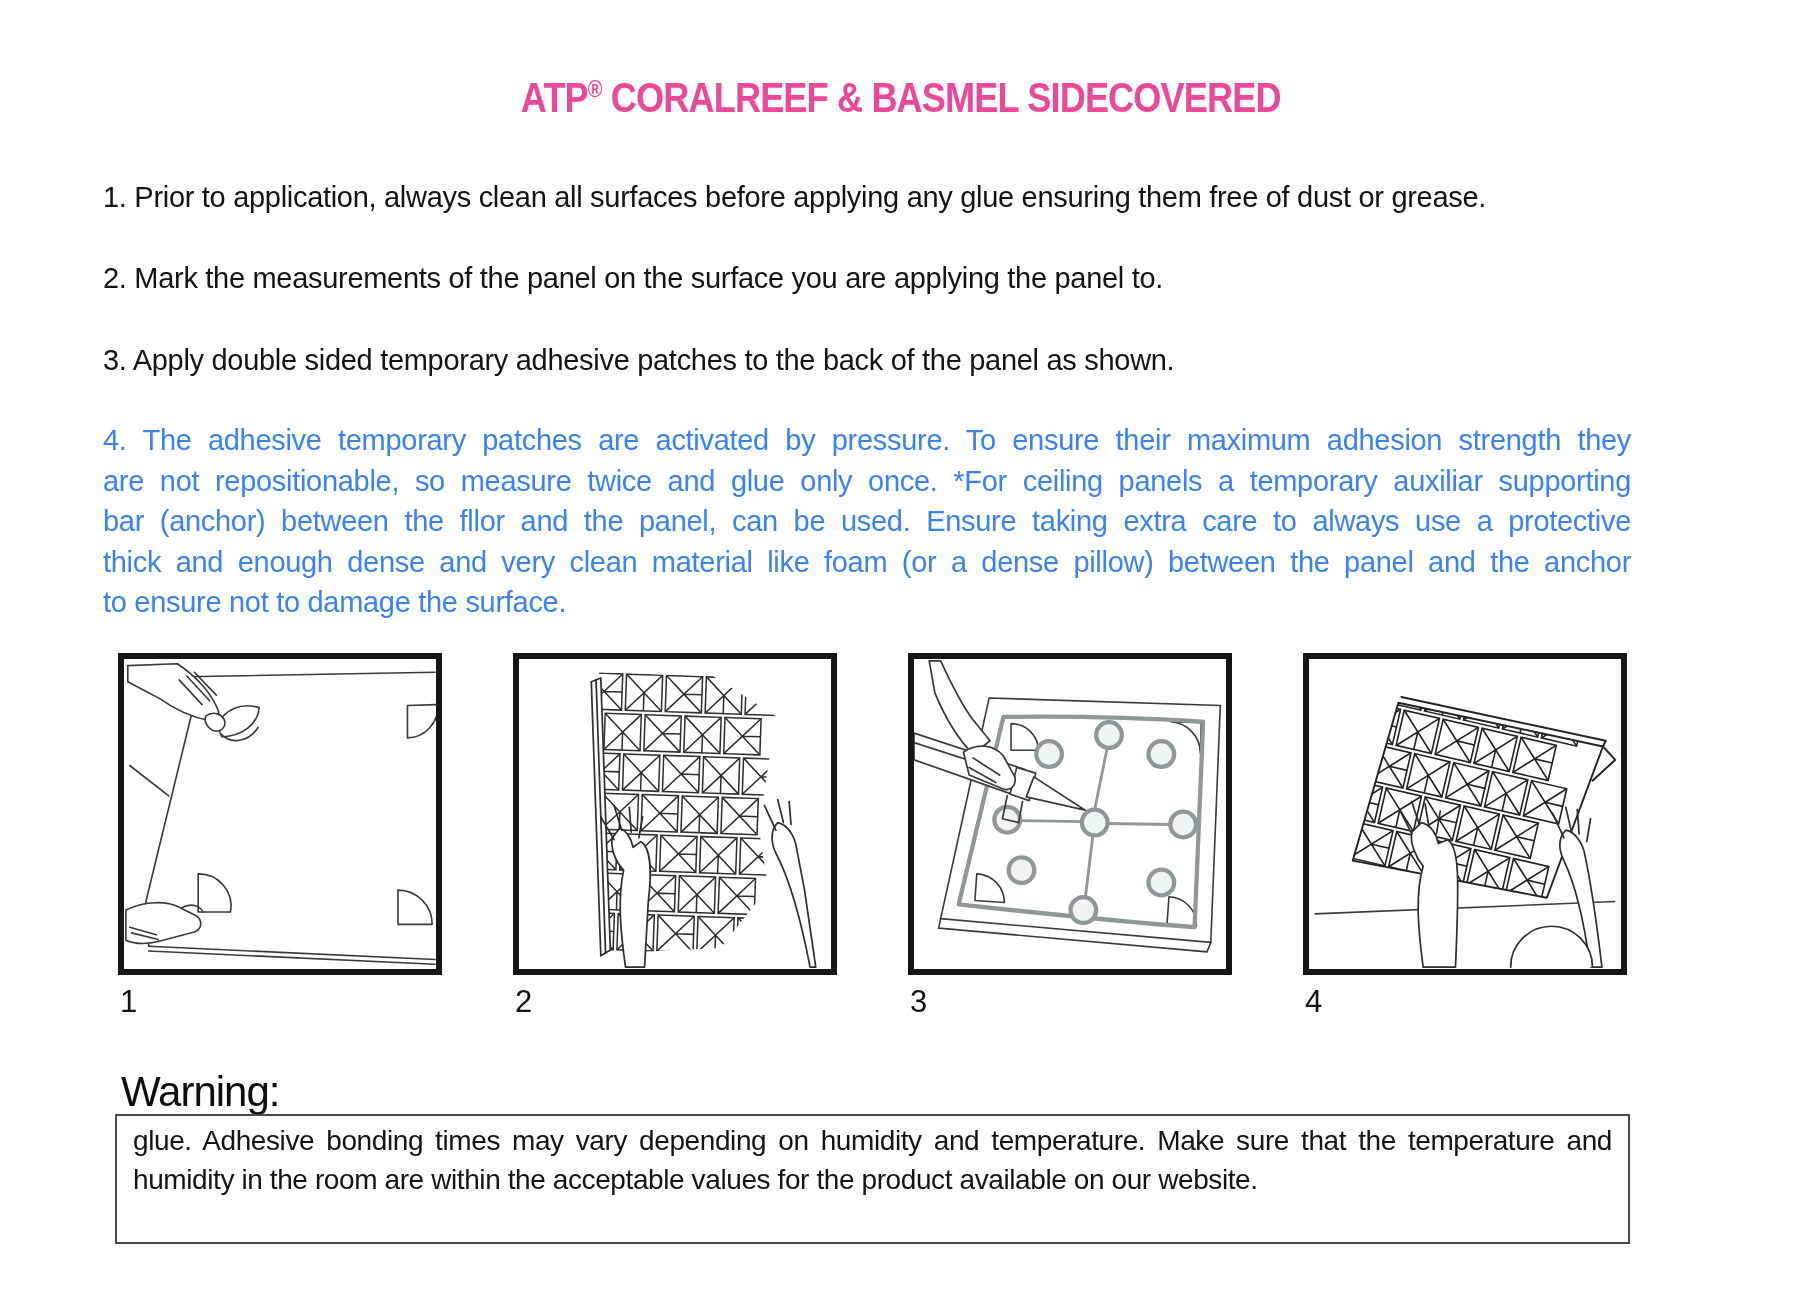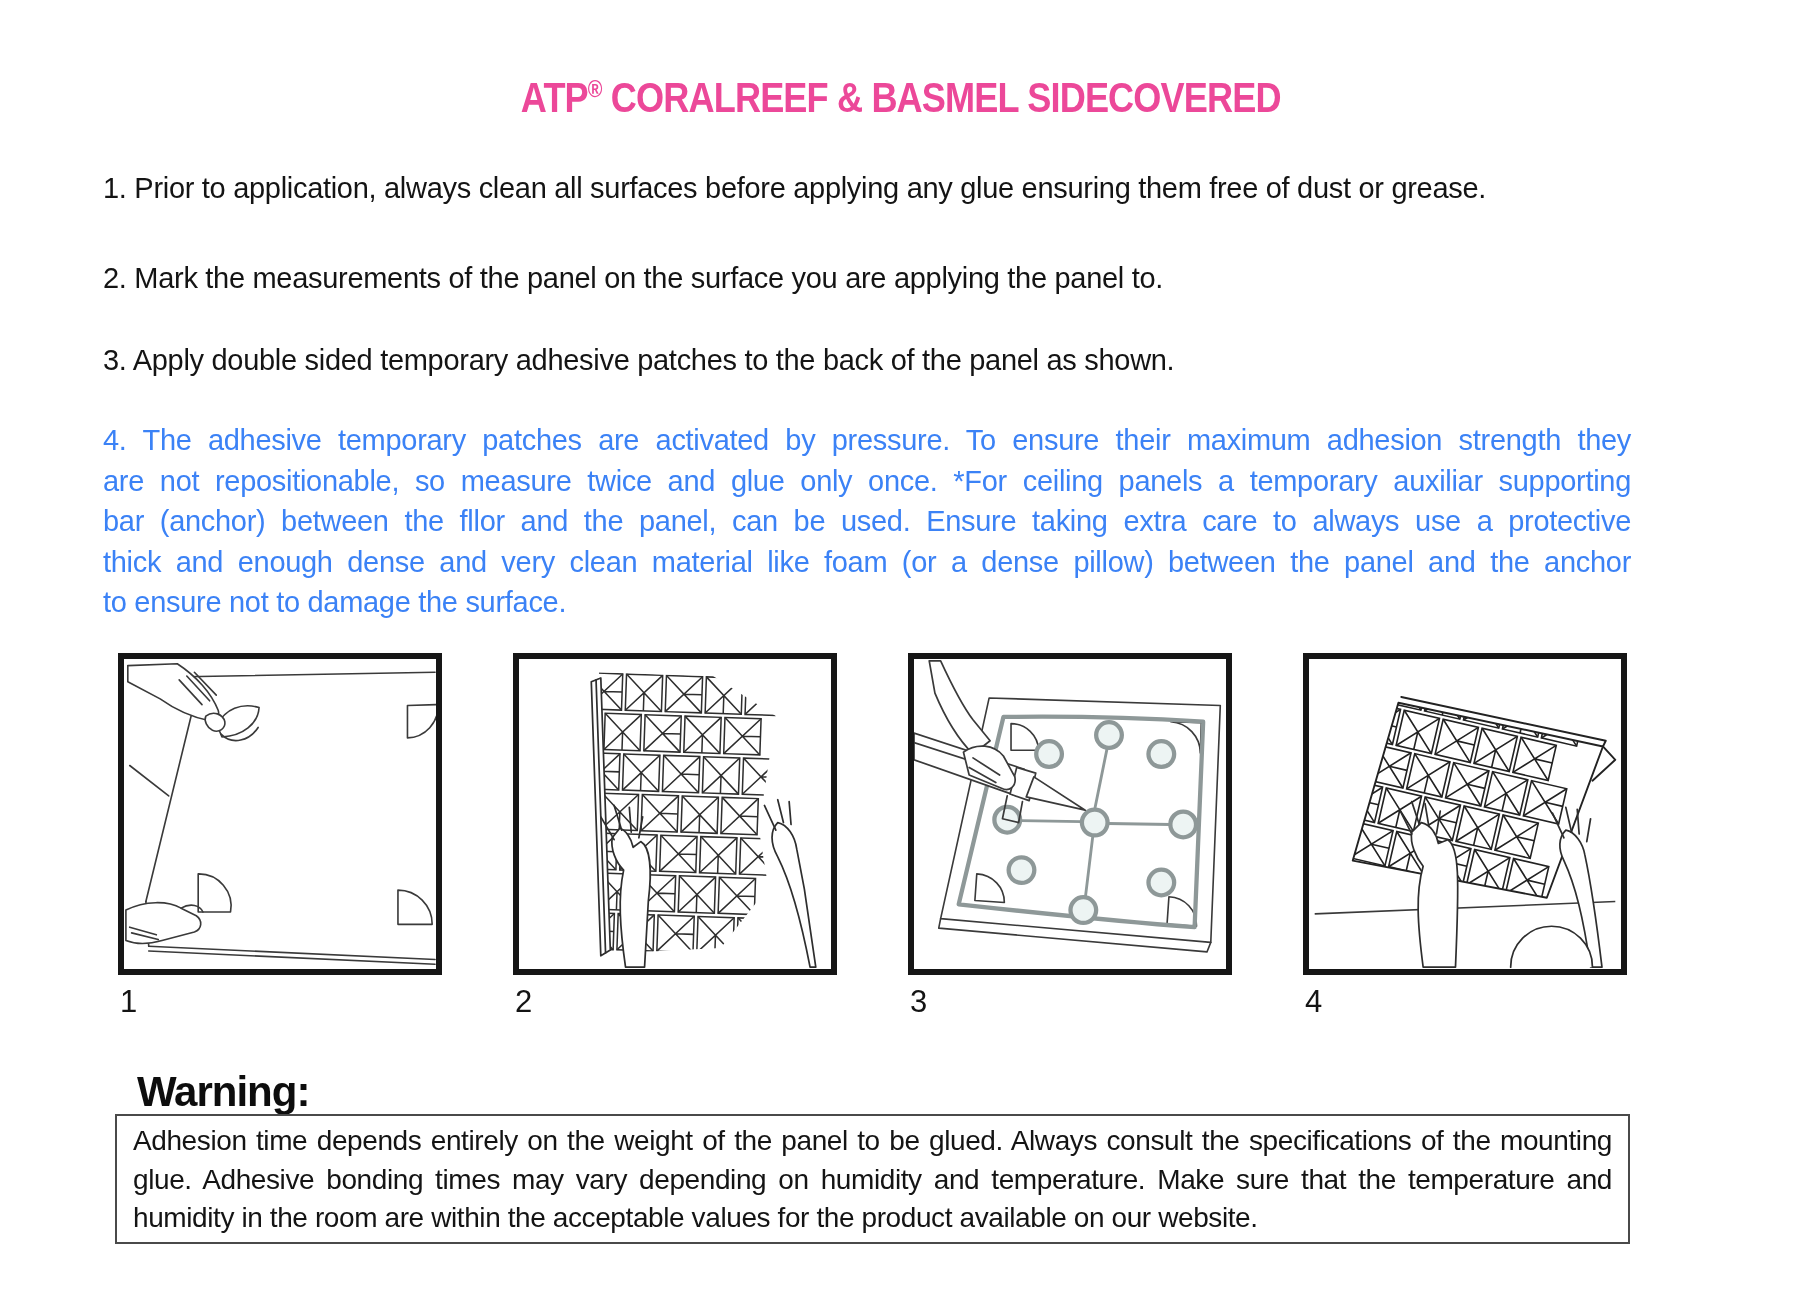--- a/index.html
+++ b/index.html
@@ -28,42 +28,42 @@
   .figure-box{
     width:312px; height:310px; border:6px solid #161616; background:#fff;
     overflow:hidden;
   }
   .figure-box svg{display:block; width:312px; height:310px;}
   .figure-num{
     margin-top:9px; margin-left:2px; font-size:31px; color:#141414; letter-spacing:-0.5px;
   }
   .warning-heading{
     position:absolute; top:1068px; left:121px;
-    font-size:42px; font-weight:700; letter-spacing:-1px; color:#0d0d0d;margin-left:16px;
+    font-size:42px; font-weight:400; letter-spacing:-1px; color:#0d0d0d;
   }
   .warning-box{
     position:absolute; top:1114px; left:115px; width:1479px; height:106px;
     border:2px solid #4a4a4a; background:#fff; padding:9px 16px 11px 16px;
   }
   .warning-box .wline{
     font-size:28px; letter-spacing:-0.4px; color:#141414; height:38.5px;
     text-align:justify; text-align-last:justify;
   }
   .warning-box .wline.last{text-align:right; text-align-last:left;}
 </style>
 </head>
 <body>
 
 <div class="page">
 
   <div class="title">
     <span class="inner"><span>ATP</span><sup>®</sup><span> CORALREEF &amp; BASMEL SIDECOVERED</span></span>
   </div>
 
-  <div class="step" style="top:172px">1. Prior to application, always clean all surfaces before applying any glue ensuring them free of dust or grease.</div>
+  <div class="step" style="top:181px">1. Prior to application, always clean all surfaces before applying any glue ensuring them free of dust or grease.</div>
   <div class="step" style="top:262px">2. Mark the measurements of the panel on the surface you are applying the panel to.</div>
   <div class="step" style="top:344px">3. Apply double sided temporary adhesive patches to the back of the panel as shown.</div>
 
   <div class="para" style="top:424px">
     <div class="pline">4. The adhesive temporary patches are activated by pressure.  To ensure their maximum adhesion strength they</div>
     <div class="pline">are not repositionable, so measure twice and glue only once. *For ceiling panels a temporary auxiliar supporting</div>
     <div class="pline">bar (anchor) between the fllor and the panel, can be used. Ensure taking extra care to always use a protective</div>
     <div class="pline">thick and enough dense and very clean material like foam (or a dense pillow) between the panel and the anchor</div>
     <div class="pline last">to ensure not to damage the surface.</div>
   </div>
@@ -239,18 +239,17 @@
           </g>
           <path fill="#fff" d="M212,322 A43,43 0 0 1 298,322"></path>
         </g>
       </svg>
     </div>
     <div class="figure-num">4</div>
   </div>
 
   <div class="warning-heading">Warning:</div>
   <div class="warning-box">
-    <div class="wline">Adhesion time depends entirely on the weight of the panel to be glued. Always consult the specifications of the mounting</div>
     <div class="wline">glue. Adhesive bonding times may vary depending on humidity and temperature. Make sure that the temperature and</div>
     <div class="wline last">humidity in the room are within the acceptable values for the product available on our website.</div>
   </div>
 
 </div>
 
 </body></html>

